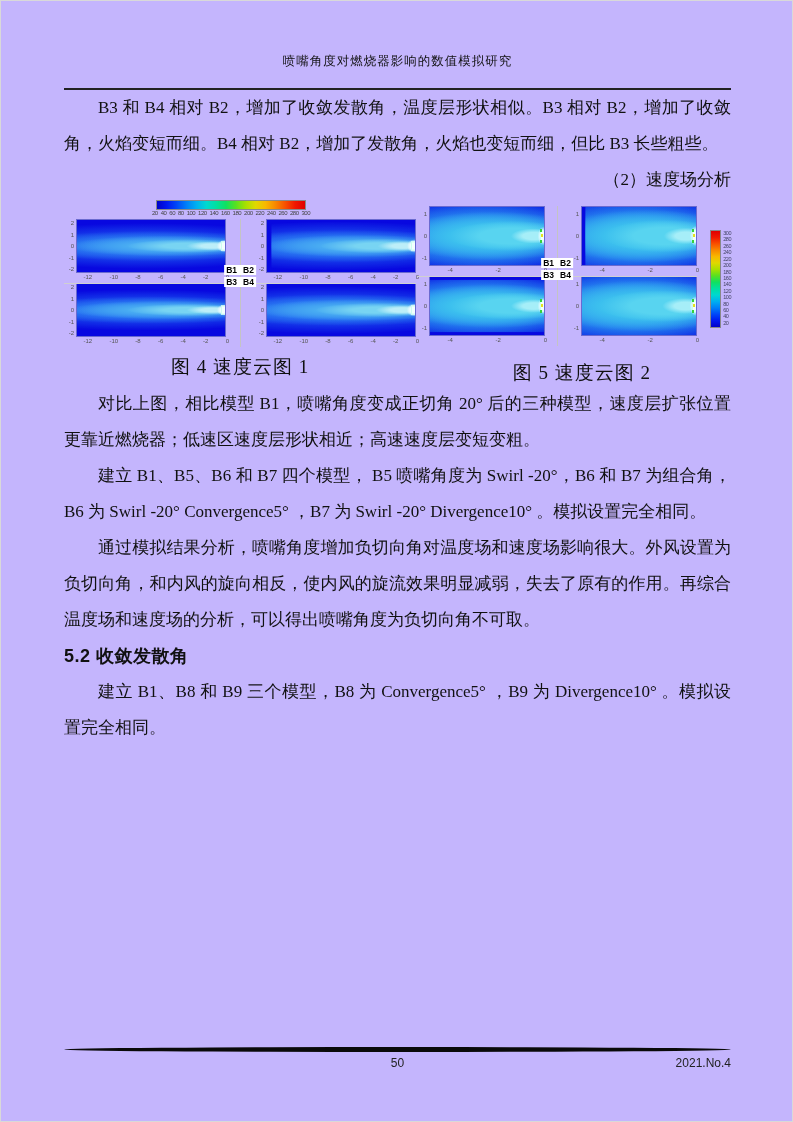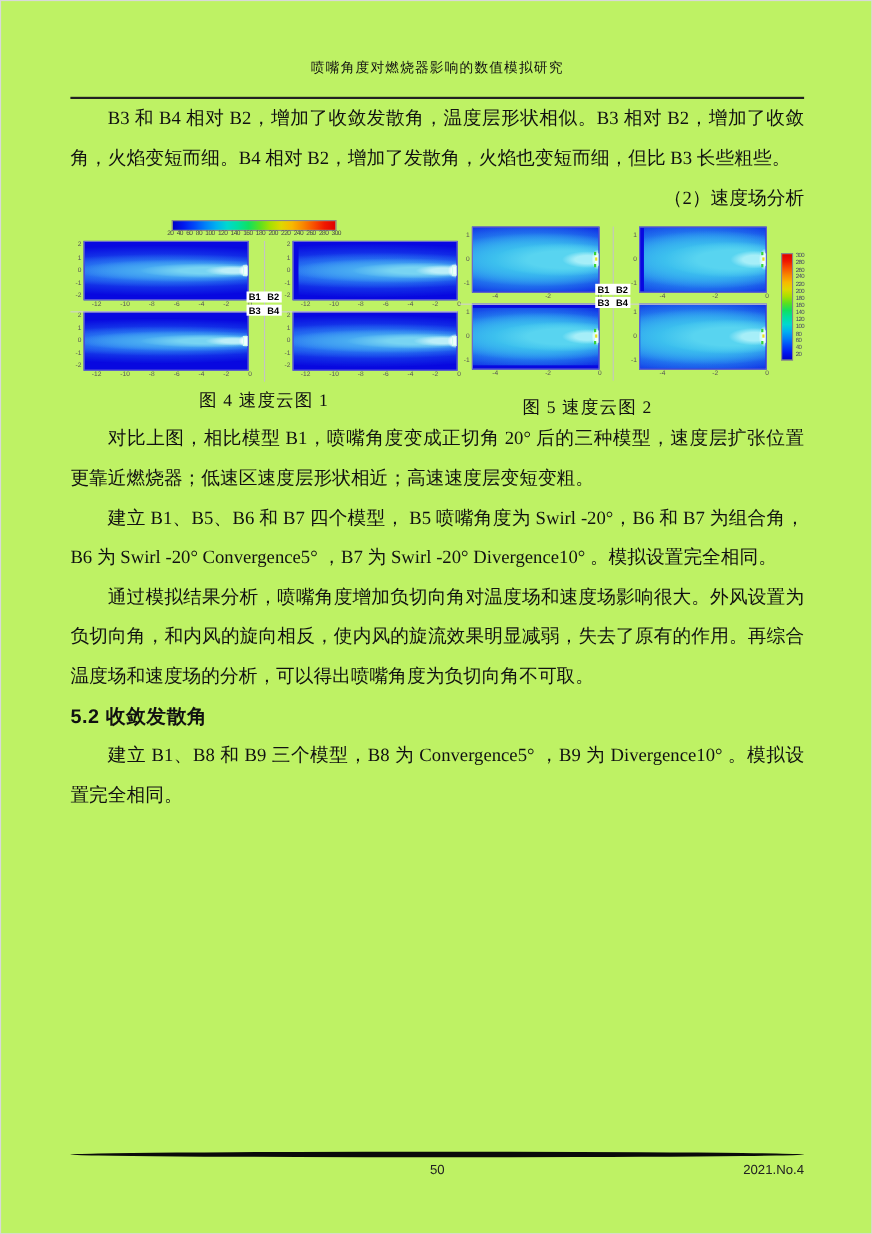--- a/index.html
+++ b/index.html
@@ -1,16 +1,16 @@
 <!DOCTYPE html>
 <html><head>
 <meta charset="utf-8">
 <style>
   html,body{margin:0;padding:0;background:#ffffff;}
-  .page{position:relative;width:793px;height:1122px;background:#bef264;
+  .page{position:relative;width:793px;height:1122px;background:#c4b5fd;
         border:1px solid #d9d9d9;box-sizing:border-box;overflow:hidden;
         font-family:"Liberation Serif","DejaVu Serif",serif;color:#111;}
   .content{position:absolute;left:63px;width:667px;top:0;}
 
   
   .header-title{padding-top:52px;text-align:center;font-size:12.5px;line-height:16px;letter-spacing:1px;}
   .header-rule{margin-top:19px;border-top:2px solid #222;height:0;}
 
   
   p.body{margin:0;font-size:17px;line-height:36px;text-align:justify;text-indent:2em;}
@@ -89,22 +89,22 @@
   .fig-grid::after{content:"";position:absolute;left:0;right:0;top:50%;height:1px;background:#d0d0d0;}
 
   
   .vbar-wrap{position:absolute;right:0;top:30px;display:flex;gap:2px;height:96px;}
   .vbar{width:9px;height:96px;border:0.5px solid #888;
     background:linear-gradient(to bottom,#e00000,#f01800,#f85000,#f88800,#f8b800,#e0d800,
                #a8e000,#58e020,#10e060,#00e0a0,#00d8d0,#00b0f0,#0080f8,#0048f8,#0018f0,#0000c8);}
   .vbar-ticks{display:flex;flex-direction:column;justify-content:space-between;
     font-family:"Liberation Sans",sans-serif;font-size:5.5px;line-height:6px;color:#446;letter-spacing:-0.5px;}
 
-  figcaption{margin-top:4px;font-size:16px;text-align:center;letter-spacing:1px;}
-  .fig5 figcaption{padding-right:80px;}
+  figcaption{margin-top:4px;font-size:19px;text-align:center;letter-spacing:1px;}
+  .fig5 figcaption{padding-right:80px;text-align:right;}
 
   
   .footer{position:absolute;left:63px;width:667px;top:1046px;}
   .footer-rule{height:5px;background:#0a0a0a;border-radius:50%;}
   .footer-row{position:relative;margin-top:3px;font-family:"Liberation Sans",sans-serif;
     font-size:12px;line-height:16px;color:#222;}
   .pagenum{display:block;text-align:center;}
   .issue{position:absolute;right:0;top:0;}
 </style>
 </head>

